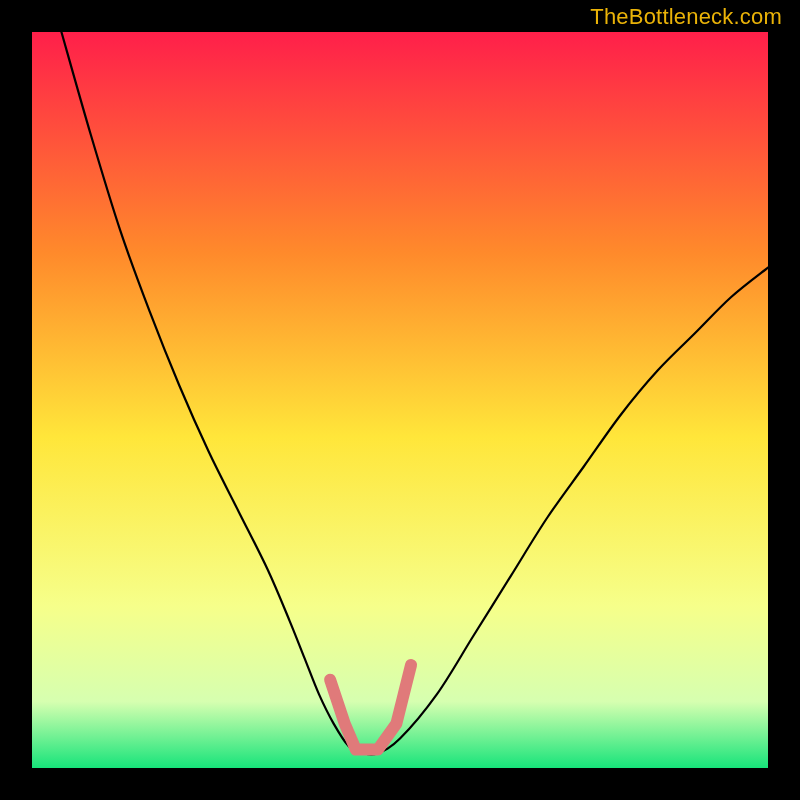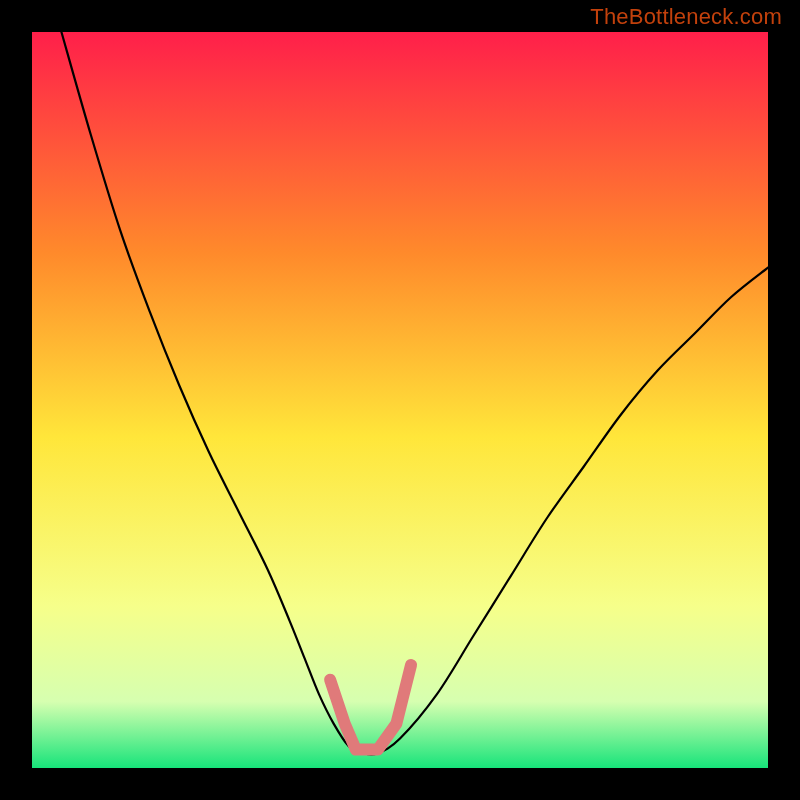--- a/index.html
+++ b/index.html
@@ -18,21 +18,21 @@
   }
   svg {
     position: absolute;
     top: 0;
     left: 0;
   }
   .watermark {
     position: absolute;
     top: 4px;
     right: 18px;
-    color: #c2410c;
+    color: #eab308;
     font-size: 22px;
     font-weight: 400;
     letter-spacing: 0.2px;
     user-select: none;
   }
 </style>
 </head>
 <body>
 
 <div class="canvas-wrap">

